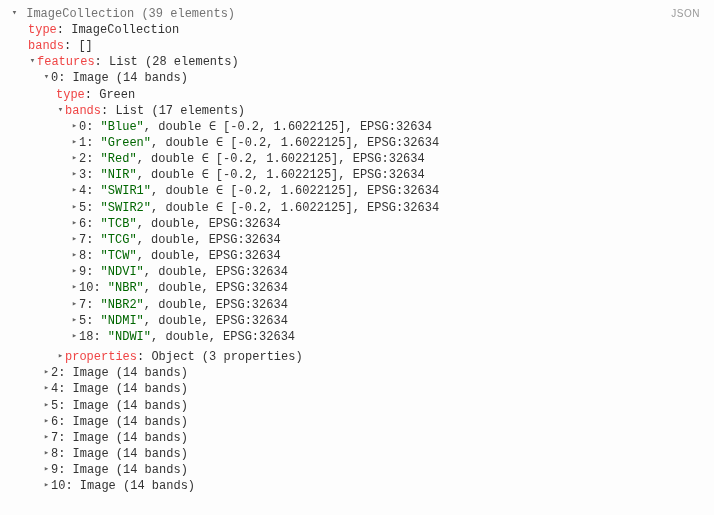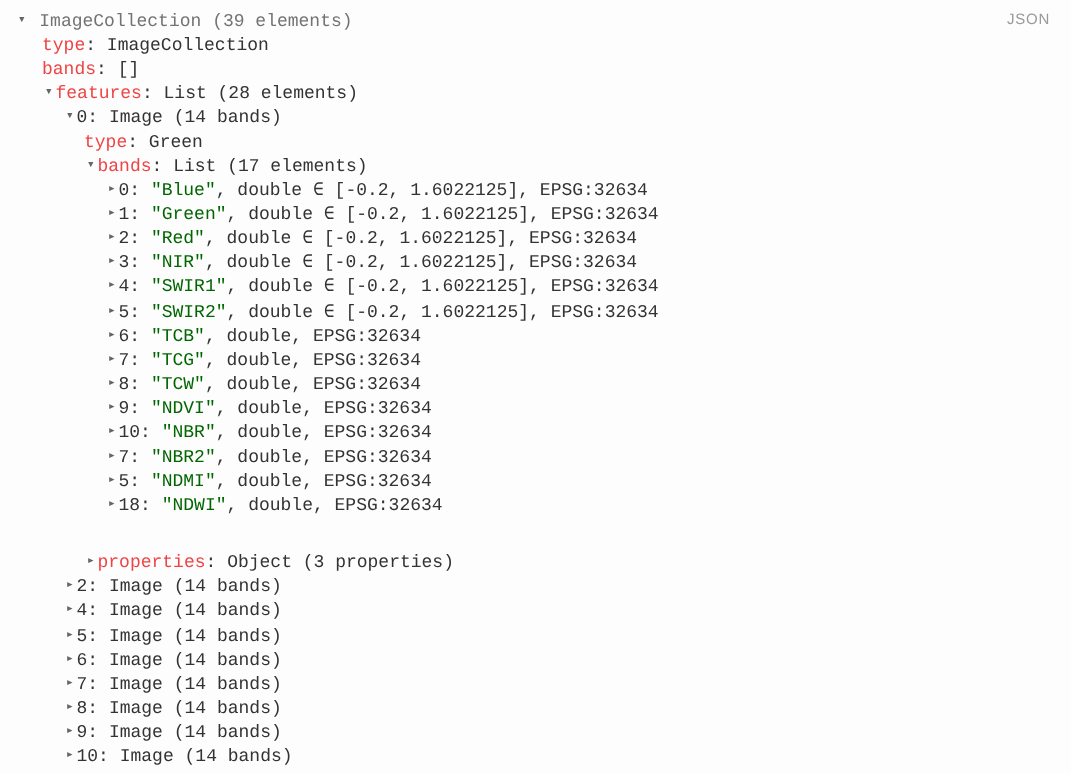--- a/index.html
+++ b/index.html
@@ -87,21 +87,21 @@
     <div class="row indent4"><span class="toggle right"></span><span class="idx">6</span><span class="lbl">: </span><span class="str">"TCB"</span><span class="lbl">, double, EPSG:32634</span></div>
     <div class="row indent4"><span class="toggle right"></span><span class="idx">7</span><span class="lbl">: </span><span class="str">"TCG"</span><span class="lbl">, double, EPSG:32634</span></div>
     <div class="row indent4"><span class="toggle right"></span><span class="idx">8</span><span class="lbl">: </span><span class="str">"TCW"</span><span class="lbl">, double, EPSG:32634</span></div>
     <div class="row indent4"><span class="toggle right"></span><span class="idx">9</span><span class="lbl">: </span><span class="str">"NDVI"</span><span class="lbl">, double, EPSG:32634</span></div>
     <div class="row indent4"><span class="toggle right"></span><span class="idx">10</span><span class="lbl">: </span><span class="str">"NBR"</span><span class="lbl">, double, EPSG:32634</span></div>
     <div class="row indent4"><span class="toggle right"></span><span class="idx">7</span><span class="lbl">: </span><span class="str">"NBR2"</span><span class="lbl">, double, EPSG:32634</span></div>
     <div class="row indent4"><span class="toggle right"></span><span class="idx">5</span><span class="lbl">: </span><span class="str">"NDMI"</span><span class="lbl">, double, EPSG:32634</span></div>
     <div class="row indent4"><span class="toggle right"></span><span class="idx">18</span><span class="lbl">: </span><span class="str">"NDWI"</span><span class="lbl">, double, EPSG:32634</span></div>
   </div>
 
-<div class="row indent3" style="margin-top:22px">
+<div class="row indent3" style="margin-top:4px">
   <span class="toggle right"></span><span class="key">properties</span><span class="lbl">: </span><span class="lbl">Object (3 properties)</span>
 </div>
 
 <div id="features-rest">
     <div class="row indent2"><span class="toggle right"></span><span class="idx">2</span><span class="lbl">: </span><span class="lbl">Image (14 bands)</span></div>
     <div class="row indent2"><span class="toggle right"></span><span class="idx">4</span><span class="lbl">: </span><span class="lbl">Image (14 bands)</span></div>
     <div class="row indent2"><span class="toggle right"></span><span class="idx">5</span><span class="lbl">: </span><span class="lbl">Image (14 bands)</span></div>
     <div class="row indent2"><span class="toggle right"></span><span class="idx">6</span><span class="lbl">: </span><span class="lbl">Image (14 bands)</span></div>
     <div class="row indent2"><span class="toggle right"></span><span class="idx">7</span><span class="lbl">: </span><span class="lbl">Image (14 bands)</span></div>
     <div class="row indent2"><span class="toggle right"></span><span class="idx">8</span><span class="lbl">: </span><span class="lbl">Image (14 bands)</span></div>

